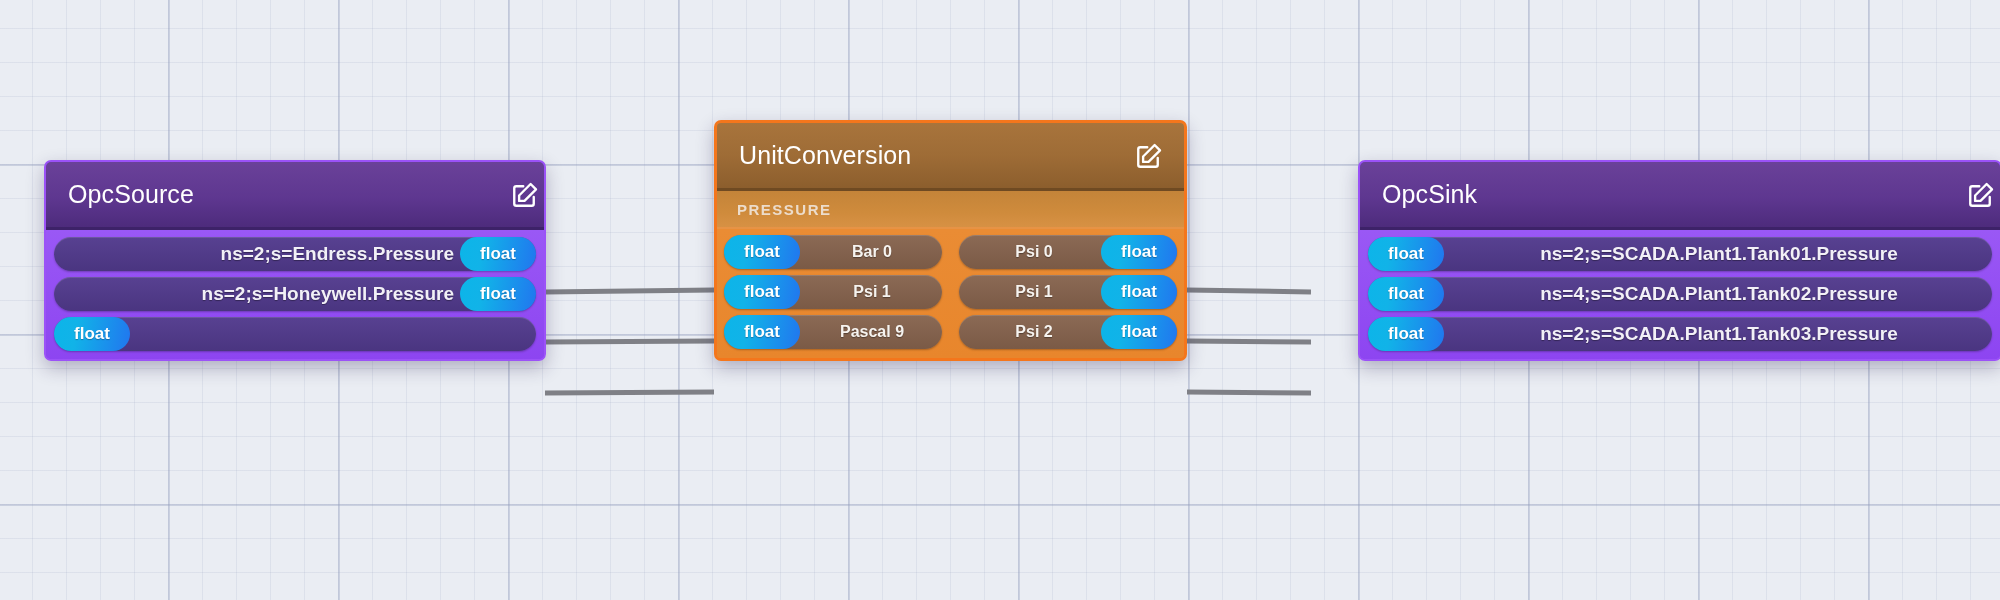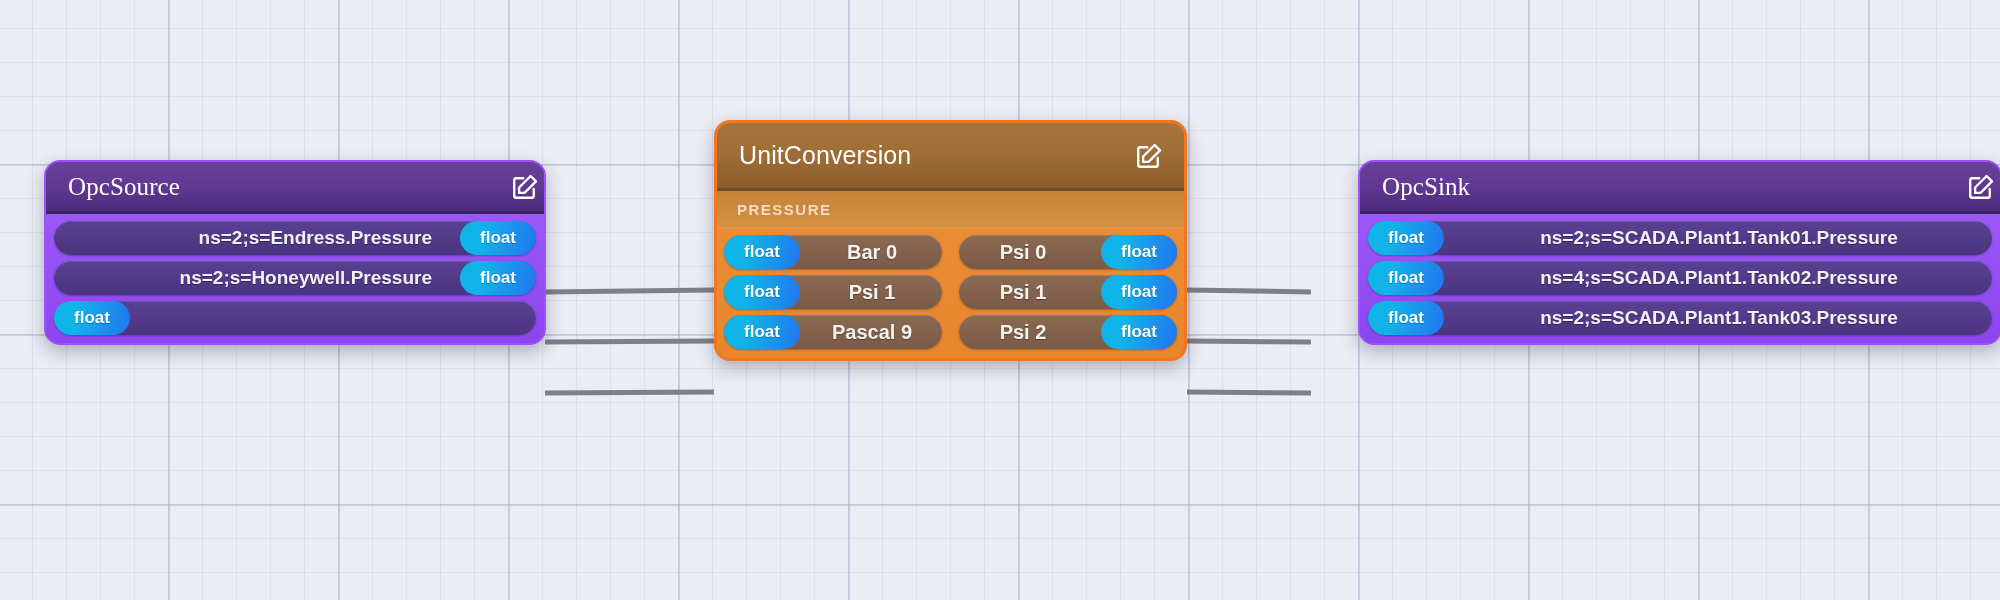--- a/index.html
+++ b/index.html
@@ -38,21 +38,21 @@
   #edge-layer {
     position: absolute;
     left: 0; top: 0;
     width: 2000px; height: 600px;
     pointer-events: none;
   }
 
   
   .node {
     position: absolute;
-    border-radius: 16px;
+    border-radius: 7px;
     overflow: hidden;
     box-shadow: 0 7px 18px rgba(40,30,80,0.30);
   }
 
   .node-header {
     position: relative;
     display: flex;
     align-items: center;
     justify-content: space-between;
   }
@@ -123,43 +123,42 @@
     overflow: hidden;
   }
 
   
   .node.purple {
     background: #8b3ef0;
     background: linear-gradient(180deg,#8d41f2 0%, #8a3ef0 100%);
     border: 2px solid #9b52f7;
   }
   .node.purple .node-header {
-    height: 52px;
+    height: 68px;
     padding: 0 4px 0 22px;
     background: linear-gradient(180deg,#6a4199 0%, #5e3790 55%, #4d2b7c 100%);
     border-bottom: 3px solid #3d2268;
-    font-family: Liberation Serif, serif;
   }
   .node.purple .node-body {
     padding: 7px 8px 8px 8px;
     background: linear-gradient(180deg,#9a58f5 0%, #8d45f1 100%);
   }
   .node.purple .port-row { margin-bottom: 6px; }
   .node.purple .port-row:last-child { margin-bottom: 0; }
   .node.purple .pill {
     width: 100%;
     background: linear-gradient(180deg,#584191 0%, #4a3580 100%);
     box-shadow: inset 0 1px 0 rgba(255,255,255,0.12), 0 1px 2px rgba(0,0,0,0.25);
   }
   .type-badge.float {
     background: linear-gradient(100deg,#0cb5e9 0%, #11b3e8 30%, #2176ef 100%);
   }
 
   
-  .pill.out .port-name { text-align: right; padding-right: 28px; padding-left: 14px; }
+  .pill.out .port-name { text-align: right; padding-right: 6px; padding-left: 14px; }
   
   .pill.in  .port-name { text-align: left;  padding-left: 16px; padding-right: 14px; }
 
   
   .node.orange {
     background: #e8862c;
     border: 3px solid #f4761c;
   }
   .node.orange .node-header {
     height: 68px;
@@ -184,21 +183,21 @@
     gap: 17px;
     margin-bottom: 6px;
   }
   .io-row:last-child { margin-bottom: 0; }
   .io-col { flex: 1 1 0; }
   .node.orange .pill {
     width: 100%;
     background: linear-gradient(180deg,#8b6a55 0%, #7a5a46 100%);
     box-shadow: inset 0 1px 0 rgba(255,255,255,0.13), 0 1px 2px rgba(0,0,0,0.28);
   }
-  .node.orange .port-name { font-size: 20px; color: #f6f3ef; }
+  .node.orange .port-name { font-size: 16px; color: #f6f3ef; }
 </style>
 </head>
 <body>
 
 <div id="canvas">
 
   <svg id="edge-layer" viewBox="0 0 2000 600">
     <g stroke="#7f8086" stroke-width="5" fill="none" stroke-linecap="butt">
       <path d="M 545 292 L 714 290"></path>
       <path d="M 545 342 L 714 341"></path>

